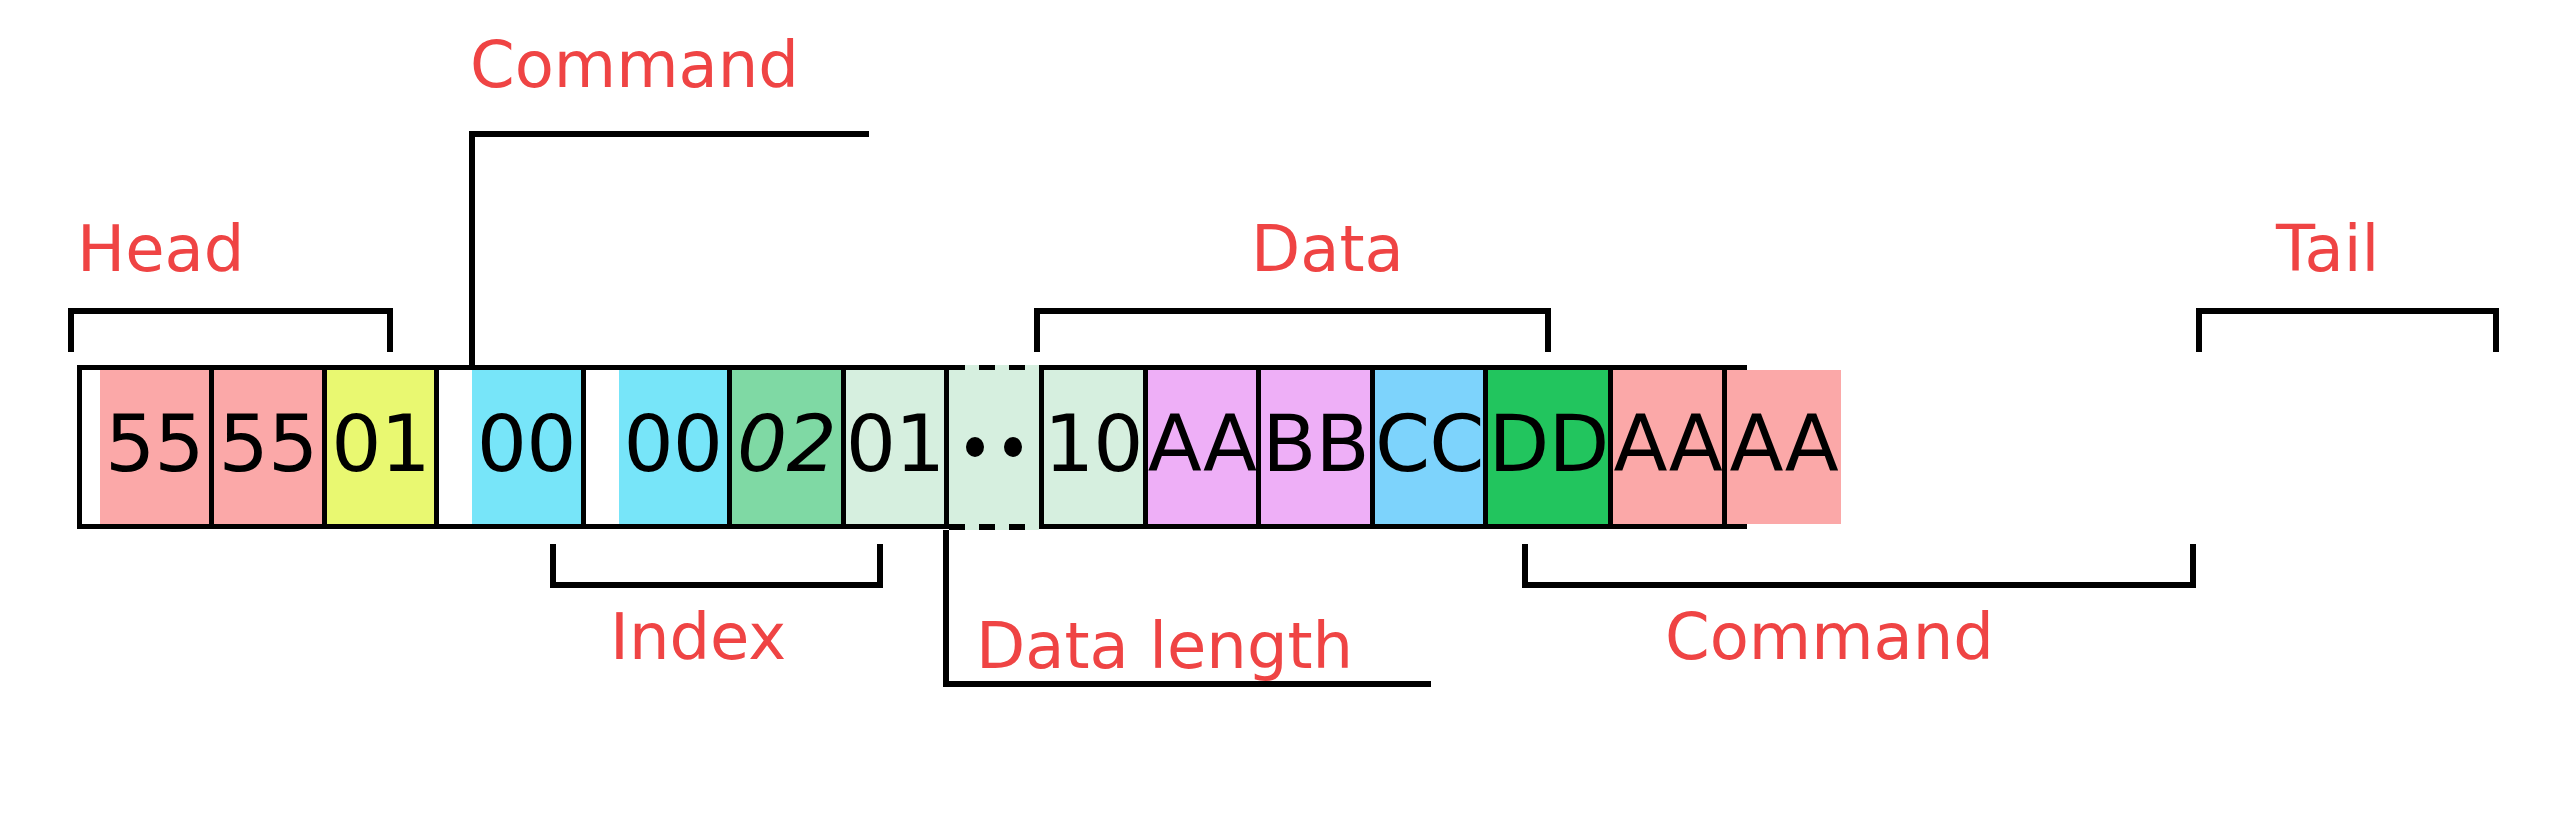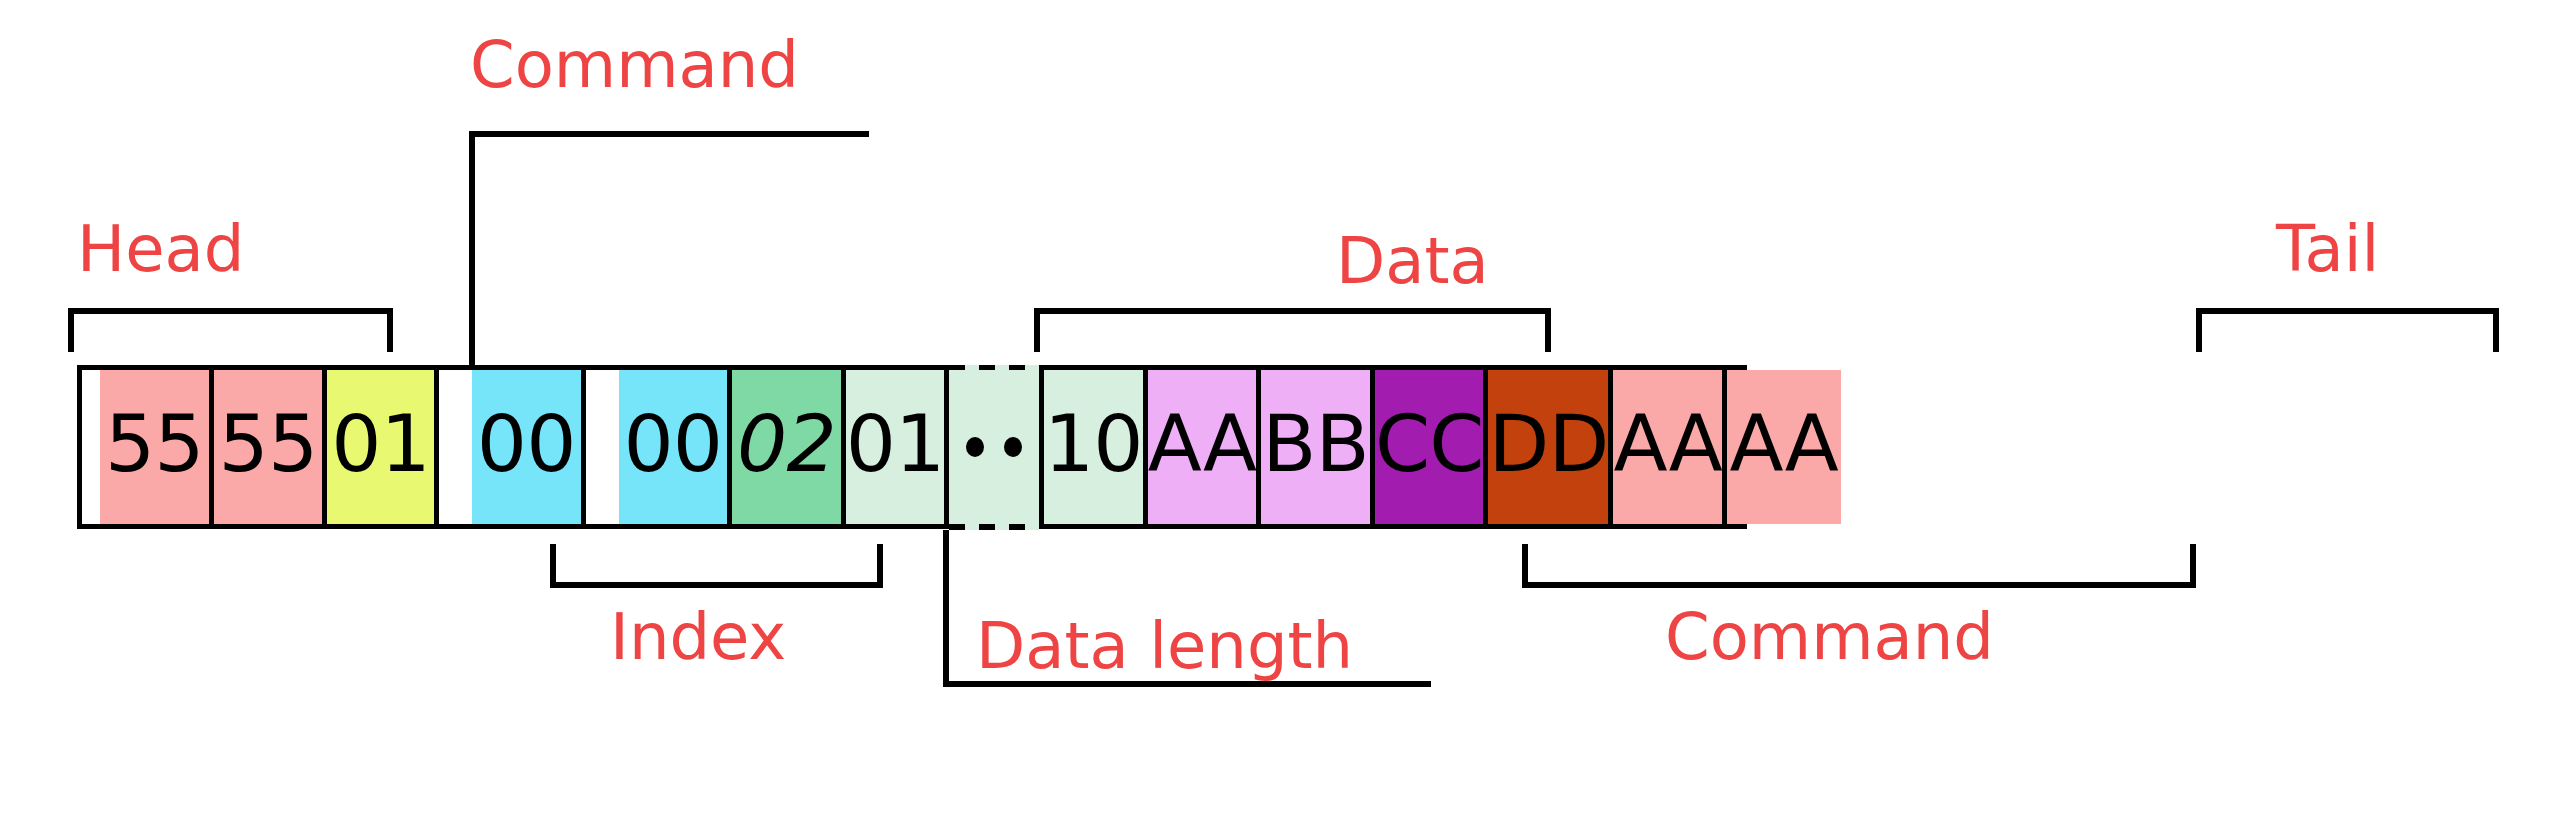--- a/index.html
+++ b/index.html
@@ -54,21 +54,21 @@
 <body>
 
 <div id="canvas">
 
   <div class="lbl" style="left:77px;top:217px;">Head</div>
   <div class="bracket up" style="left:68px;top:308px;width:325px;height:44px;"></div>
 
   <div class="lbl" style="left:470px;top:33px;">Command</div>
   <div class="leader cmd" style="left:469px;top:131px;width:400px;height:235px;"></div>
 
-  <div class="lbl" style="left:1336px;top:217px;margin-top:12px;">Data</div>
+  <div class="lbl" style="left:1251px;top:217px;">Data</div>
   <div class="bracket up" style="left:1034px;top:308px;width:517px;height:44px;"></div>
 
   <div class="lbl" style="left:2276px;top:217px;">Tail</div>
   <div class="bracket up" style="left:2196px;top:308px;width:303px;height:44px;"></div>
 
   <div id="byte-row">
       <div class="cell c-head" style="flex: 0 0 6.91799%; background: rgb(251, 168, 168);">
         <span class="val">55</span>
       </div>
       <div class="cell c-head" style="flex: 0 0 6.91799%; background: rgb(251, 168, 168);">
@@ -99,24 +99,24 @@
       </div>
       <div class="cell c-data" style="flex: 0 0 5.75204%; background: rgb(214, 239, 223);">
         <span class="val">10</span>
       </div>
       <div class="cell c-sum" style="flex: 0 0 6.91799%; background: rgb(238, 175, 247);">
         <span class="val">AA</span>
       </div>
       <div class="cell c-sum" style="flex: 0 0 6.91799%; background: rgb(238, 175, 247);">
         <span class="val">BB</span>
       </div>
-      <div class="cell c-sum" style="flex: 0 0 6.91799%; background: #a21caf; text-align: center;">
+      <div class="cell c-sum" style="flex: 0 0 6.91799%; background: #7dd3fc; text-align: center;">
         <span class="val">CC</span>
       </div>
-      <div class="cell c-sum" style="flex: 0 0 6.91799%; background: #c2410c;">
+      <div class="cell c-sum" style="flex: 0 0 6.91799%; background: #22c55e;">
         <span class="val">DD</span>
       </div>
       <div class="cell c-tail" style="flex: 0 0 6.91799%; background: rgb(251, 168, 168);">
         <span class="val">AA</span>
       </div>
       <div class="cell c-tail" style="flex: 0 0 6.91799%; background: rgb(251, 168, 168);">
         <span class="val">AA</span>
       </div>
     </div>
 

